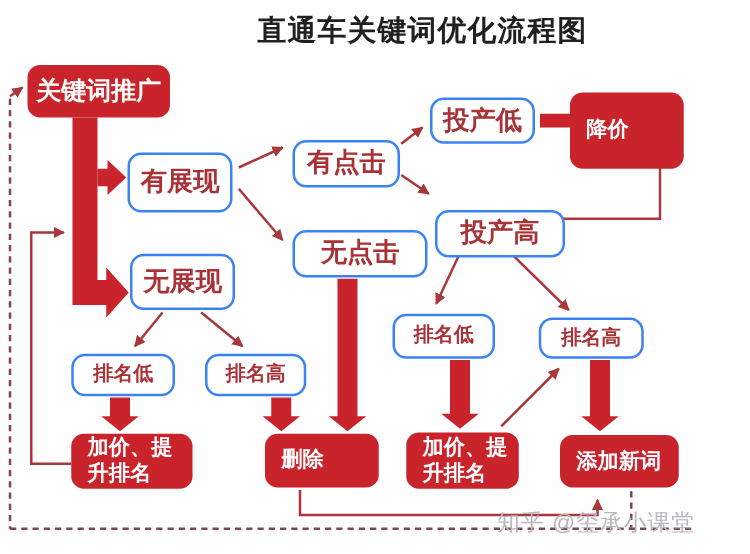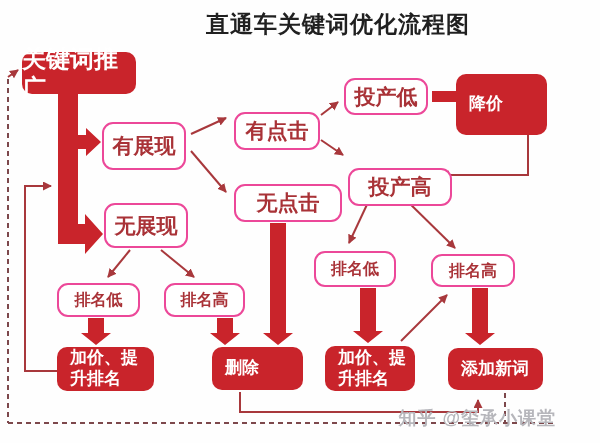--- a/index.html
+++ b/index.html
@@ -10,31 +10,31 @@
   .title{
     position:absolute;top:9px;left:0;width:600px;text-align:center;
     font-size:23px;font-weight:bold;color:#202020;letter-spacing:1px;margin-left:38px;
   }
   svg.connectors{position:absolute;left:0;top:0;}
   .node{
     position:absolute;box-sizing:border-box;display:flex;align-items:center;
     border-radius:10px;font-weight:bold;line-height:1.22;
   }
   .node.outline{
-    background:#ffffff;border:2px solid #ec4899;color:#a93237;
+    background:#ffffff;border:2px solid #3b82f6;color:#a93237;
     font-size:21px;justify-content:center;border-radius:11px;
   }
   .node.solid{
     background:#c9242b;color:#ffffff;font-size:17px;
     padding:3px 6px 3px 13px;justify-content:flex-start;
   }
-  .node.solid.big{font-size:24px;justify-content:center;padding:0;}
+  .node.solid.big{font-size:20px;justify-content:center;padding:0;}
   .node.outline.sm{font-size:16px;}
   .watermark{
-    position:absolute;top:406px;right:44px;font-size:18px;font-weight:700;
+    position:absolute;top:406px;right:44px;font-size:18px;font-weight:400;
     color:#b6b6bb;letter-spacing:1px;white-space:nowrap;
   }
 </style>
 </head>
 <body>
 
 <div class="stage">
 
   <div class="title">直通车关键词优化流程图</div>
 

